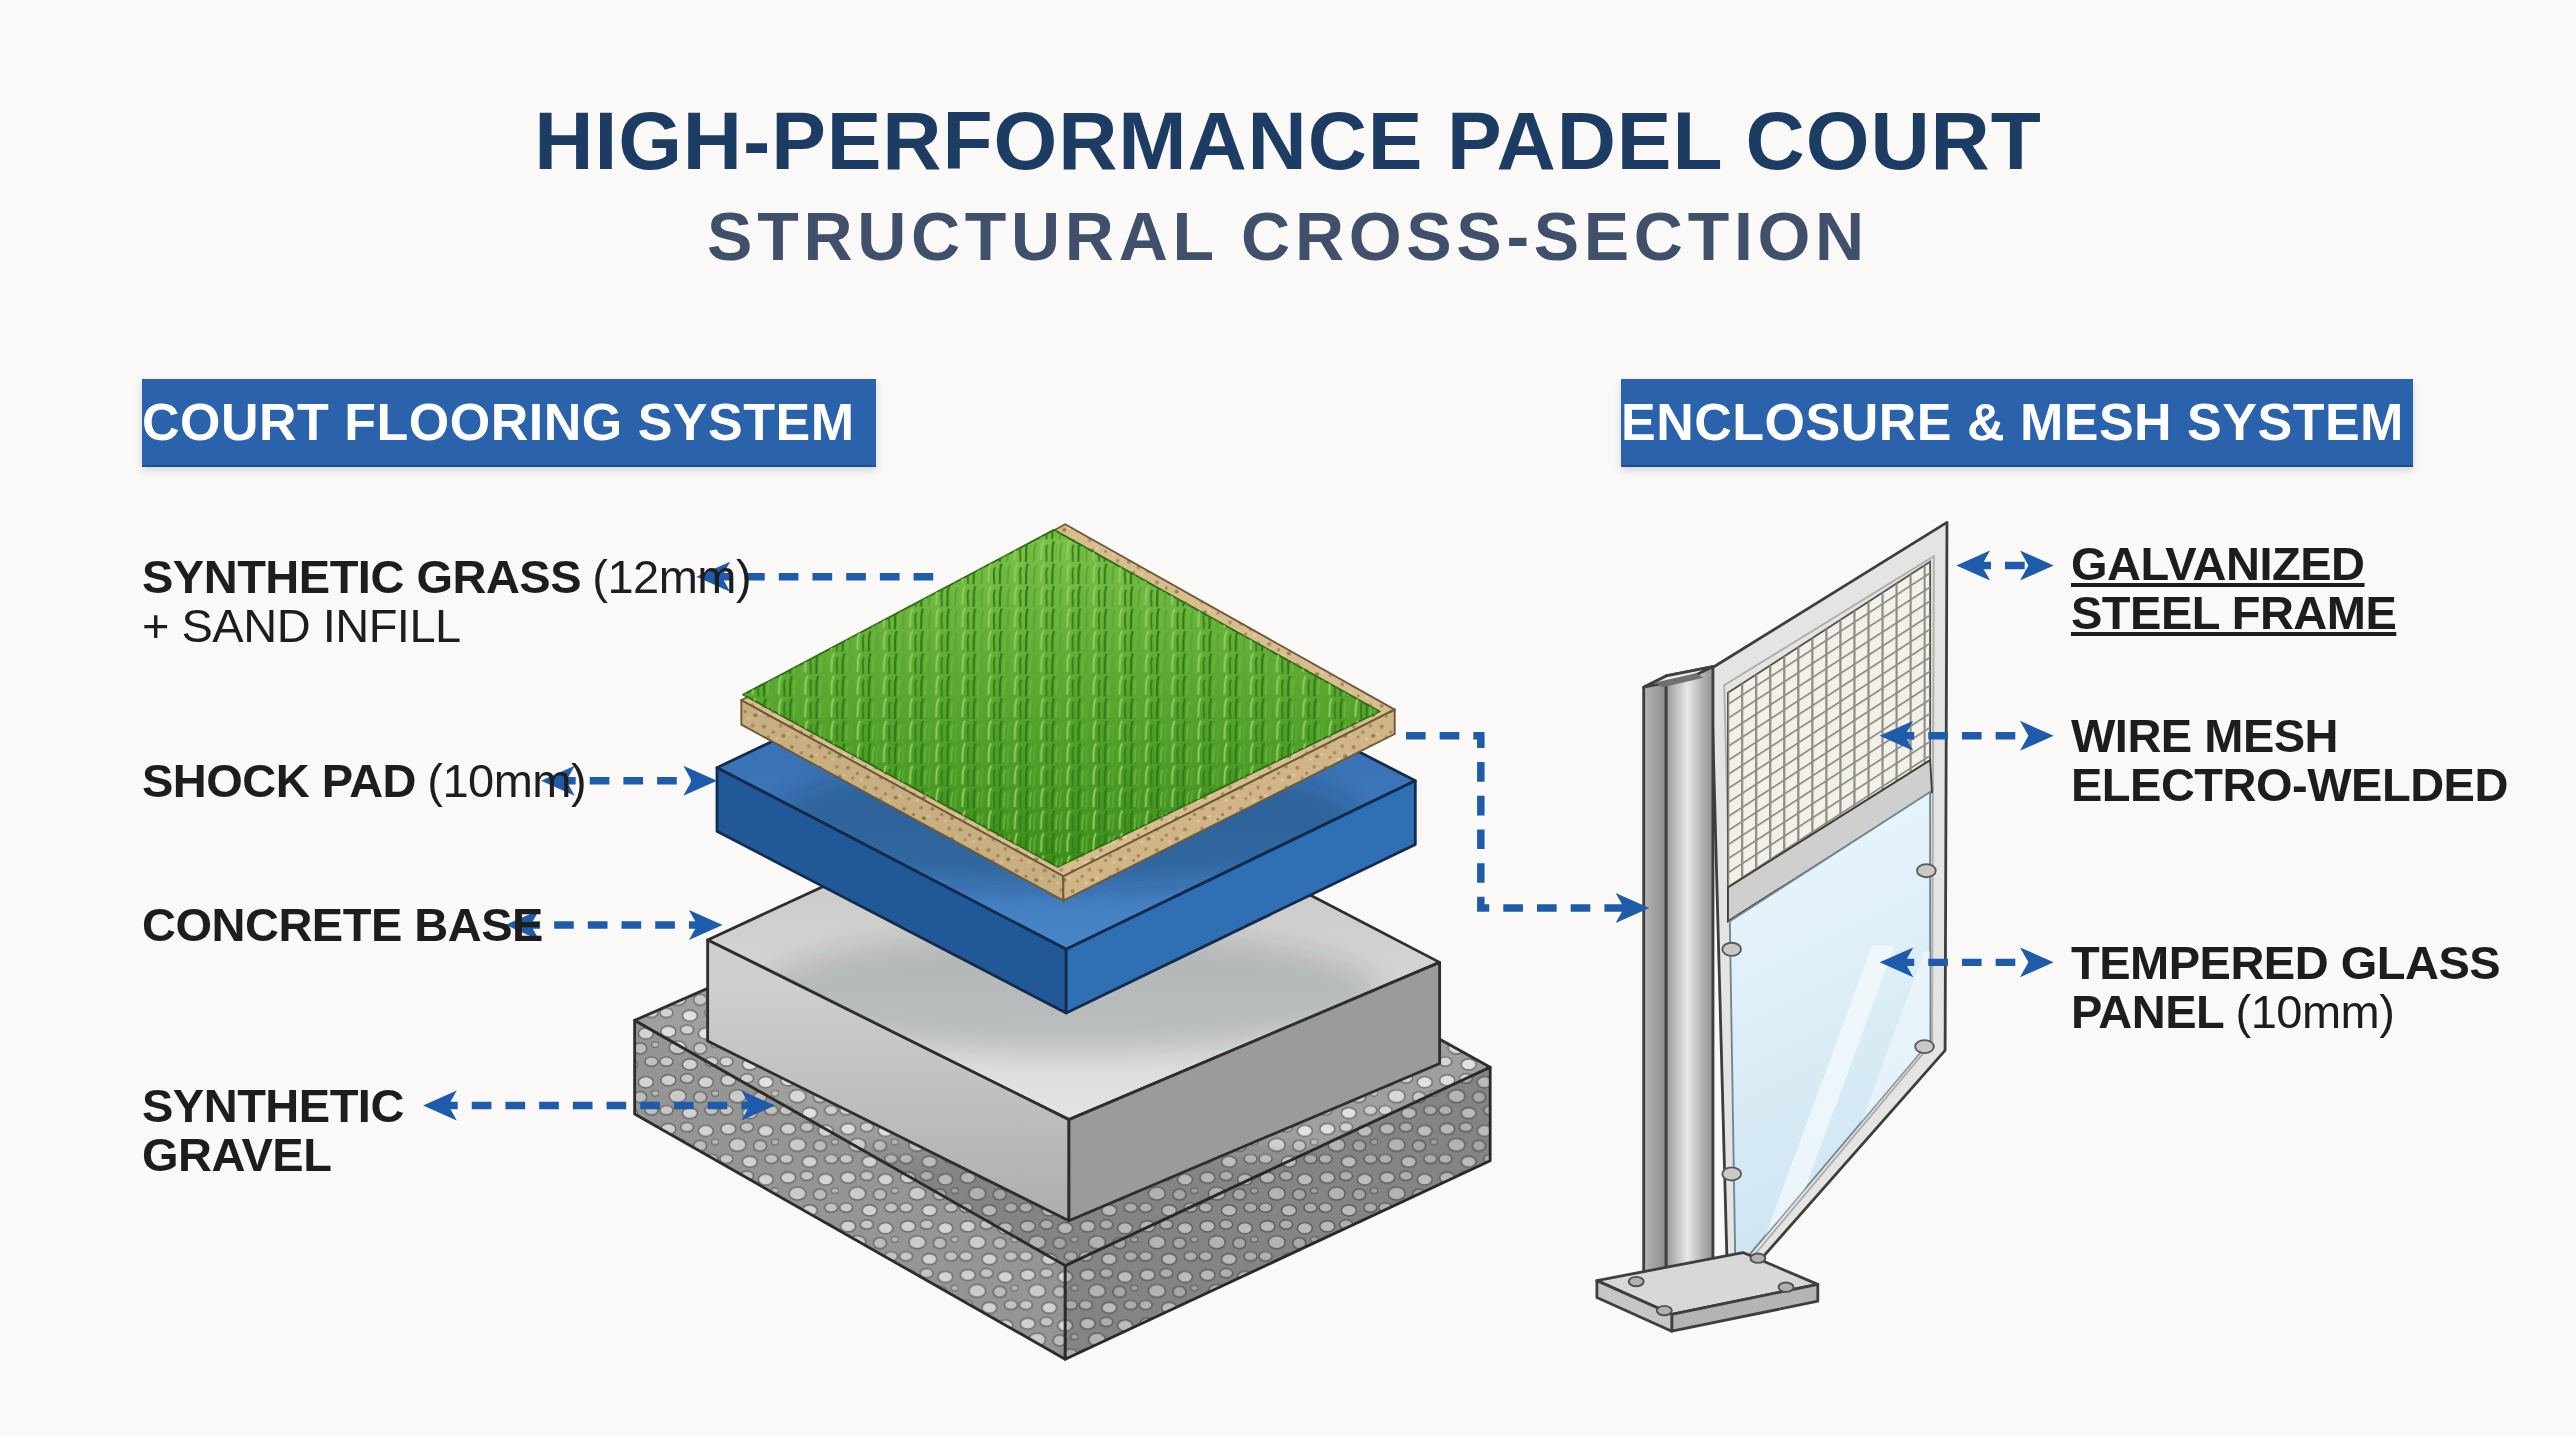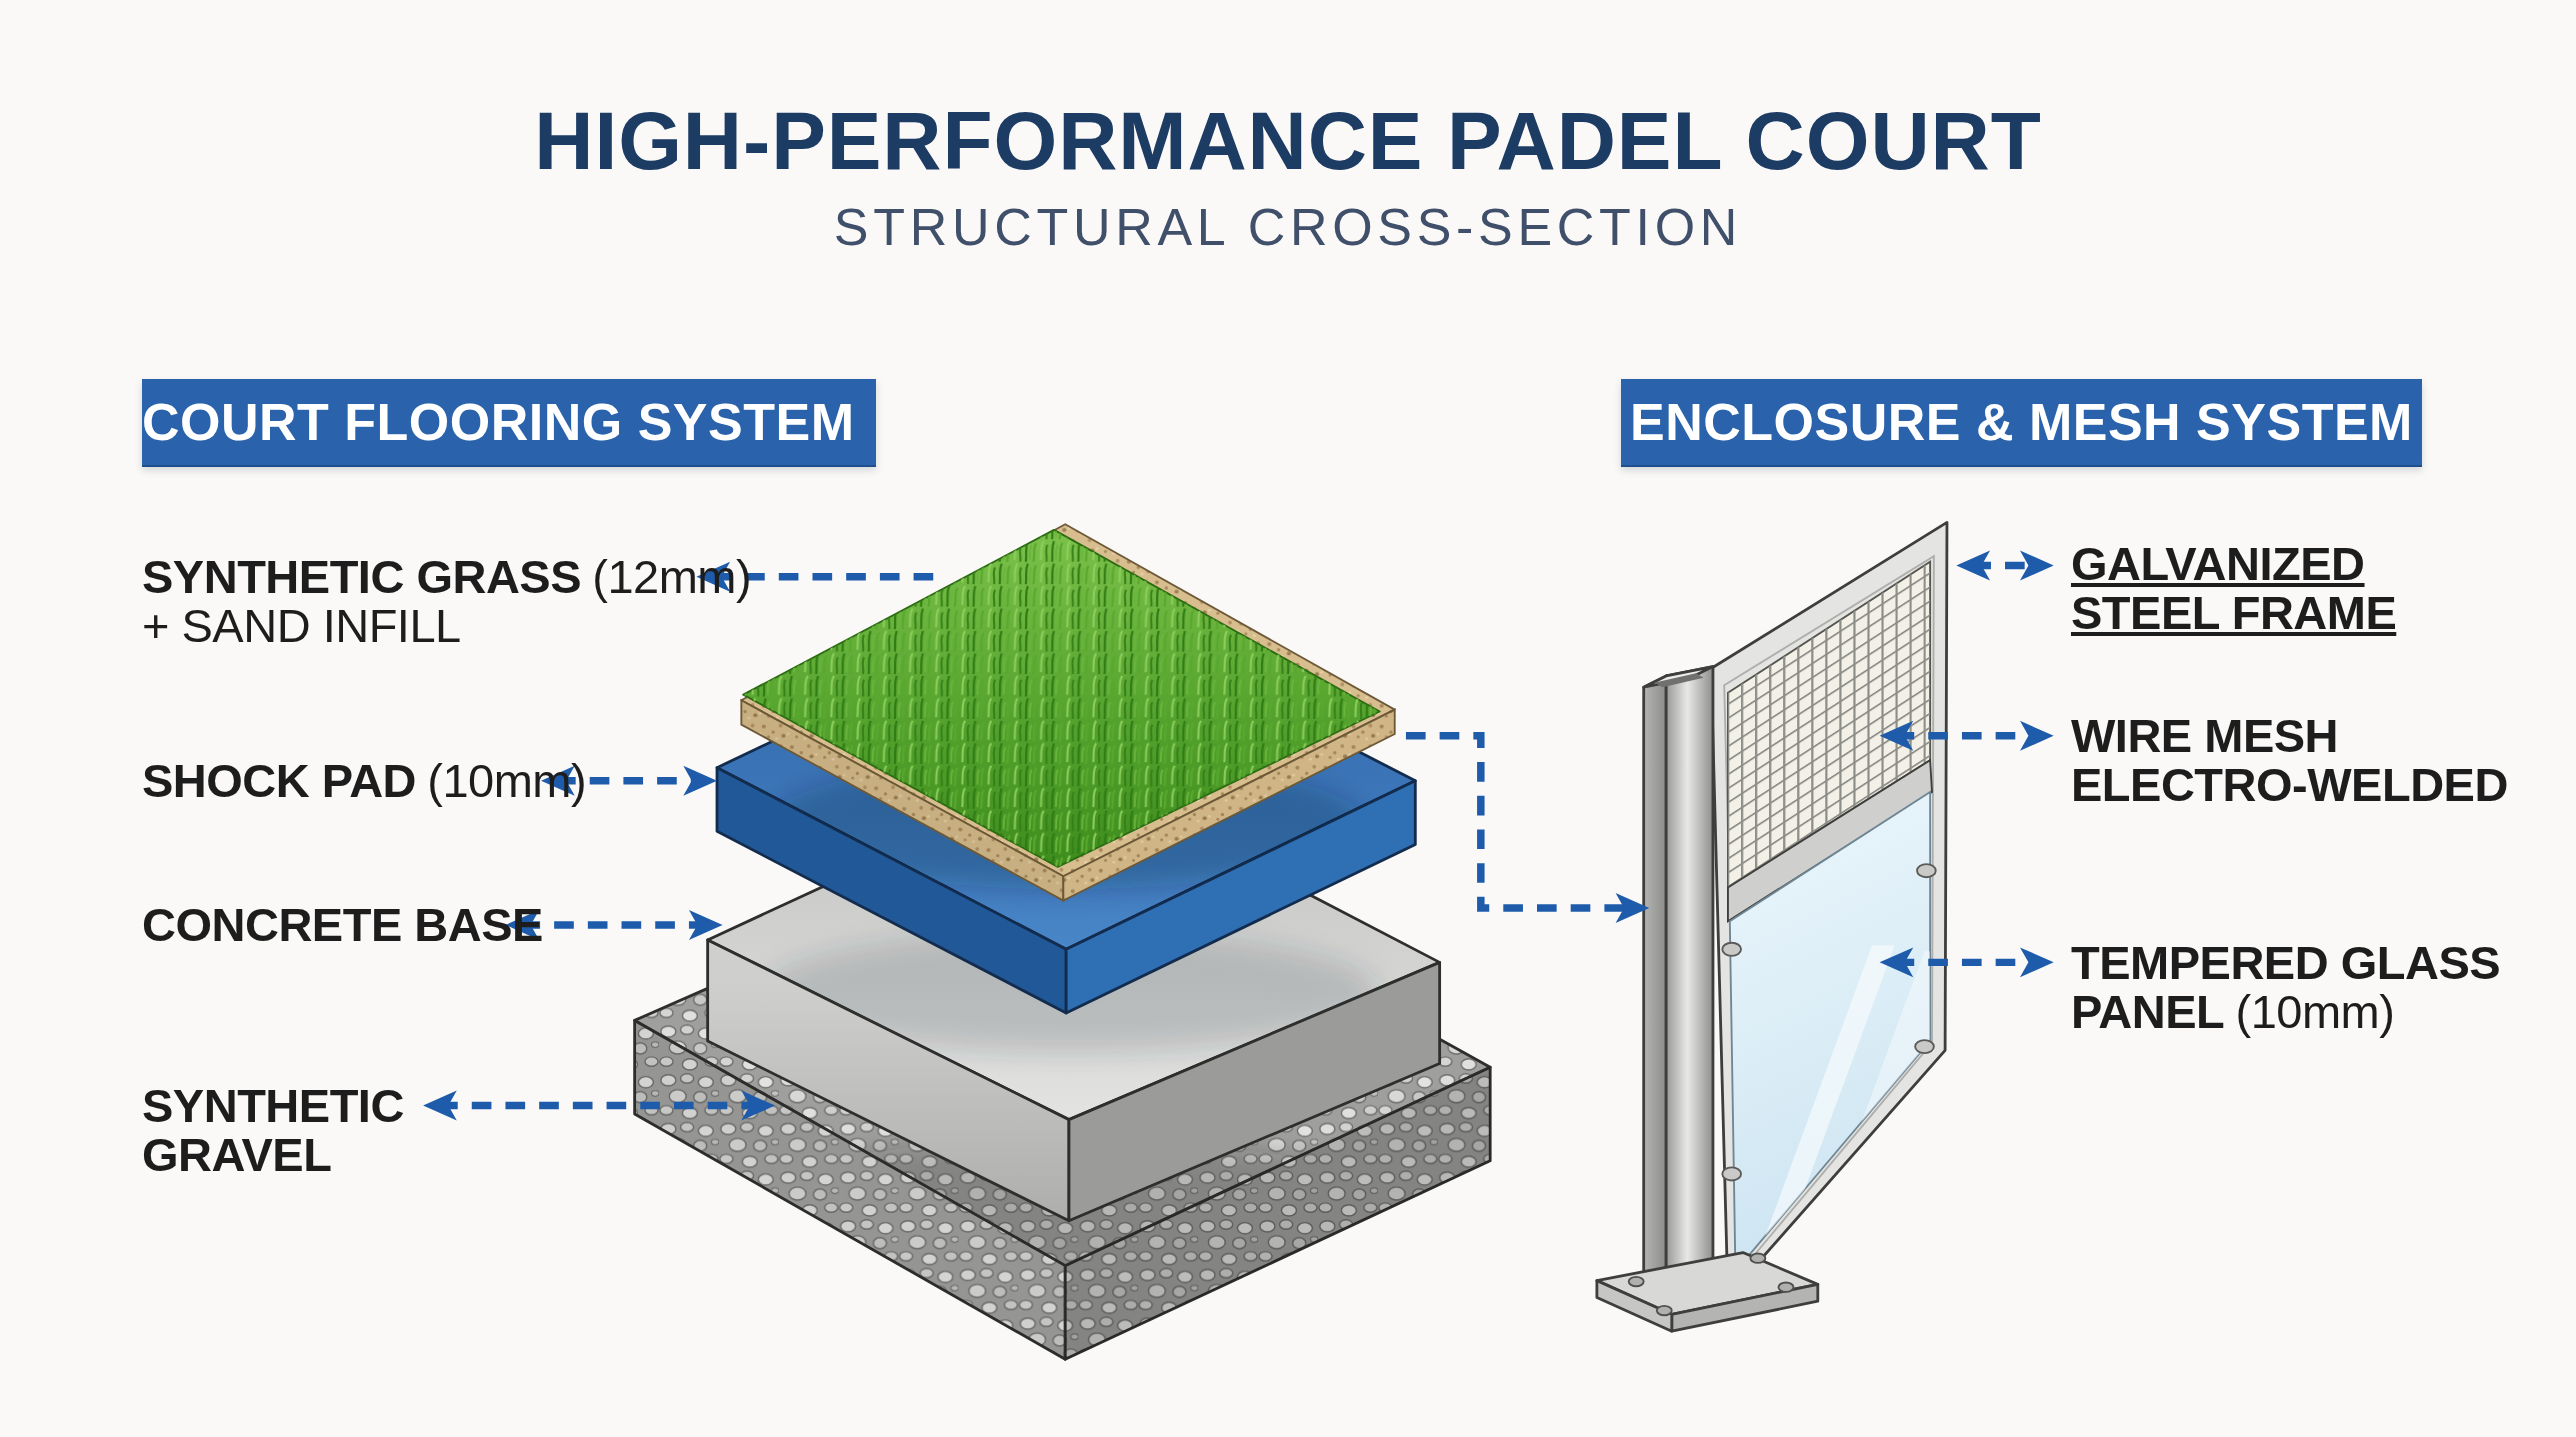--- a/index.html
+++ b/index.html
@@ -2,27 +2,27 @@
 <html style="--background: #faf9f7; --title-navy: #1d3c64; --subtitle-slate: #41506a; --banner-blue: #2a63ab; --banner-edge: #1d4f8e; --arrow-blue: #1e5cab; --label-black: #1d1d1d; --shockpad-blue: #2f6fb4; --grass-green: #55a32e; --sand-tan: #d8be8e; --concrete-gray: #c9c9c7; --gravel-gray: #9f9f9d; --glass-blue: #d9ecf6; --steel-gray: #c6c6c4;font-size:15px"><head>
 <meta charset="utf-8">
 <style>
   html,body{margin:0;padding:0;}
   body{background:var(--background,#faf9f7);font-family:"Liberation Sans",sans-serif;}
   .canvas{position:relative;width:2576px;height:1438px;overflow:hidden;background:var(--background,#faf9f7);}
   .art{position:absolute;left:0;top:0;width:2576px;height:1438px;}
   .title{position:absolute;left:0;right:0;top:94px;text-align:center;
          font-size:82px;font-weight:700;letter-spacing:0.9px;color:var(--title-navy,#1d3c64);white-space:nowrap;}
   .subtitle{position:absolute;left:0;right:0;top:197px;text-align:center;
-         font-size:52px;font-weight:400;letter-spacing:4.7px;color:var(--subtitle-slate,#41506a);white-space:nowrap;}
+         font-size:68px;font-weight:700;letter-spacing:4.7px;color:var(--subtitle-slate,#41506a);white-space:nowrap;}
   .banner{position:absolute;top:379px;height:86px;background:var(--banner-blue,#2a63ab);
           display:flex;align-items:center;justify-content:flex-start;
           color:#ffffff;font-size:52px;font-weight:700;letter-spacing:0.5px;white-space:nowrap;
           border-bottom:2.8px solid var(--banner-edge,#1d4f8e);box-shadow:0 3.7px 7.5px rgba(30,50,80,.18);}
   .banner-left{left:142px;width:734px;}
-  .banner-right{left:1621px;width:792px;padding-left:9px;}
+  .banner-right{left:1621px;width:792px;}
   .label{position:absolute;font-size:47px;line-height:49px;font-weight:700;
          color:var(--label-black,#1d1d1d);letter-spacing:-0.5px;white-space:nowrap;}
   .label .n{font-weight:400;}
   .label .paren{margin-left:11.2px;}
   .dash{fill:none;stroke:var(--arrow-blue,#1e5cab);stroke-width:8;stroke-dasharray:21 15;}
   .ah{fill:var(--arrow-blue,#1e5cab);}
   .edge{stroke:#2e2e2c;stroke-width:3;stroke-linejoin:round;}
   .steel-edge{stroke:#3e3e3c;stroke-width:3;stroke-linejoin:round;}
 </style>
 </head>

